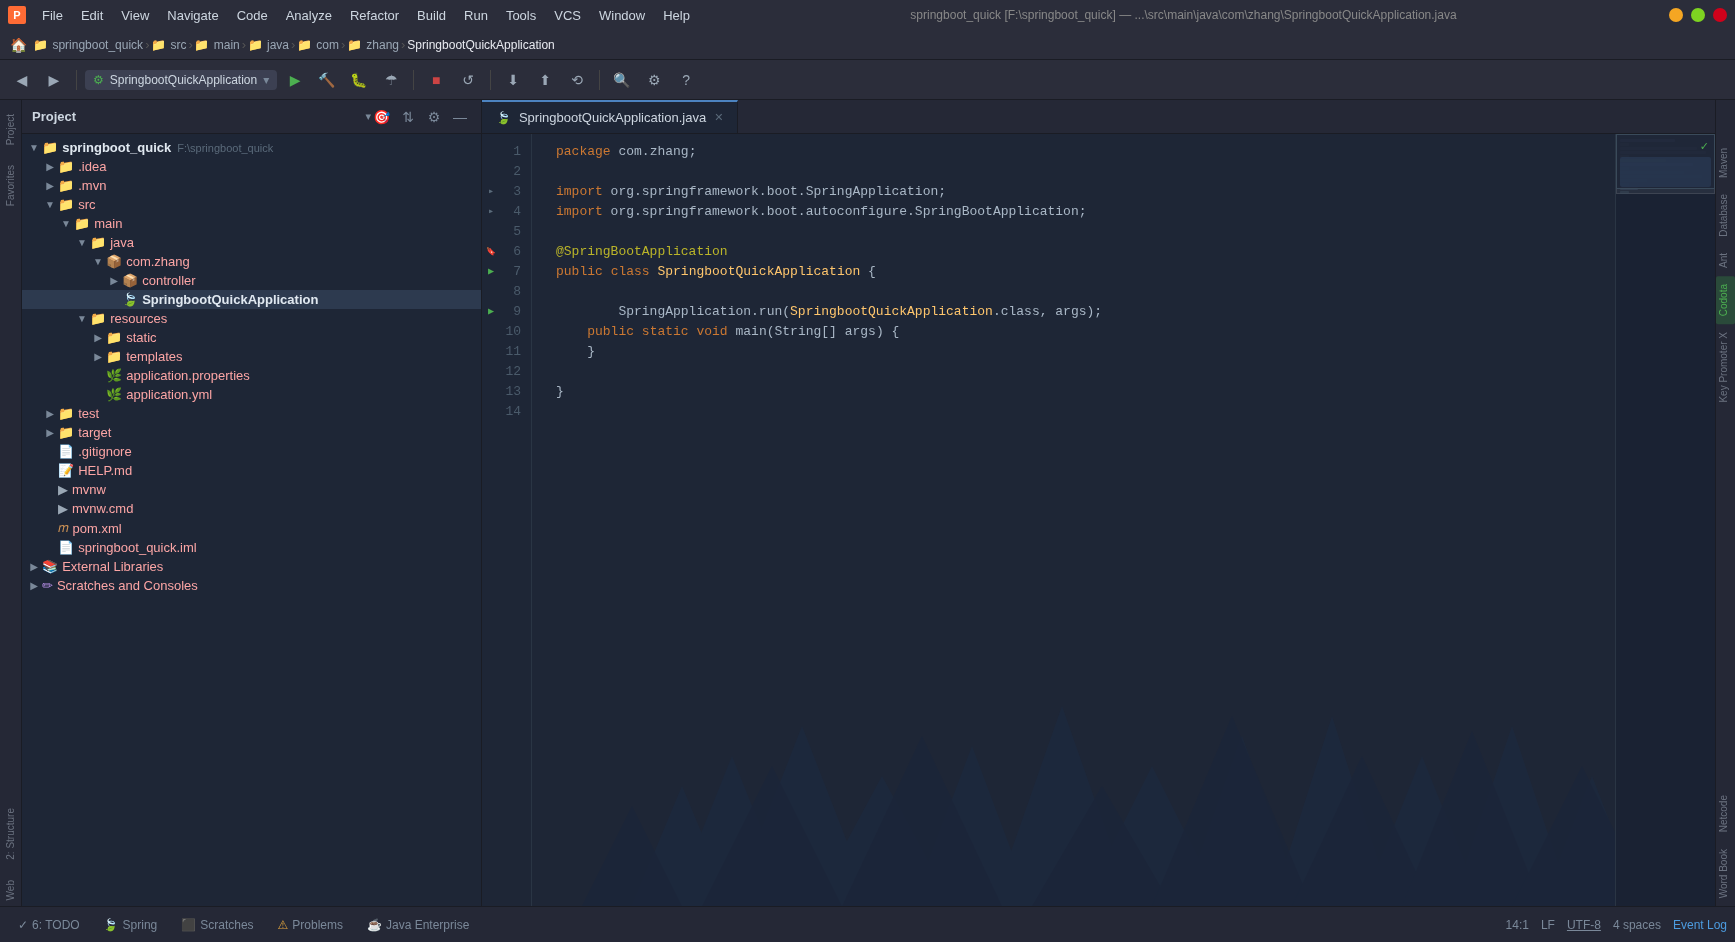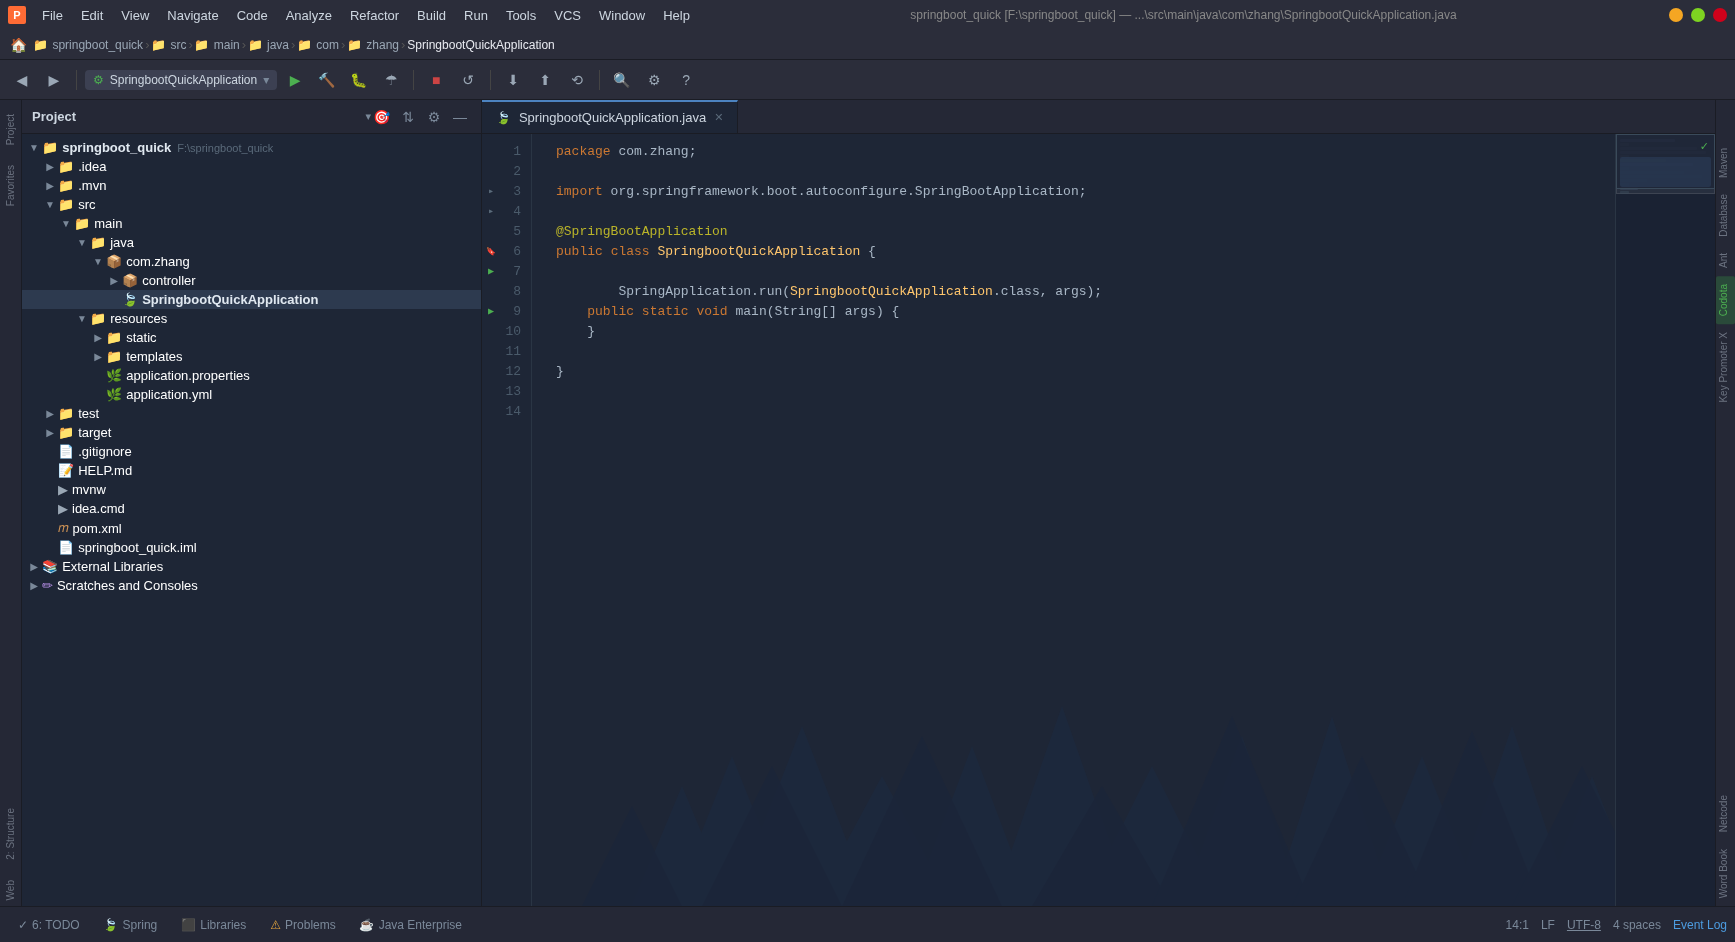--- a/index.html
+++ b/index.html
@@ -180,21 +180,21 @@
       flex-shrink: 0;
       text-align: center;
     }
     .tree-icon {
       margin-right: 4px;
       font-size: 13px;
       flex-shrink: 0;
     }
     .tree-label {
       font-size: 13px;
-      color: #ffffff;
+      color: #fca5a5;
     }
     .tree-label.bold { color: #e0e8f0; font-weight: 600; }
     .tree-label.path { color: #5a6a7a; font-size: 11px; margin-left: 6px; }
 
     
     .icon-folder { color: #6b9fd4; }
     .icon-folder-yellow { color: #e8a83e; }
     .icon-properties { color: #6cad4b; }
     .icon-yaml { color: #6cad4b; }
     .icon-lib { color: #c0a060; }
@@ -618,21 +618,21 @@
         <div class="tree-indent" style="width:20px;"></div>
         <span class="tree-arrow" style="opacity:0;">▶</span>
         <span class="tree-icon" style="color:#9aa7b5;">▶</span>
         <span class="tree-label">mvnw</span>
       </div>
 
       <div class="tree-item">
         <div class="tree-indent" style="width:20px;"></div>
         <span class="tree-arrow" style="opacity:0;">▶</span>
         <span class="tree-icon" style="color:#9aa7b5;">▶</span>
-        <span class="tree-label">idea.cmd</span>
+        <span class="tree-label">mvnw.cmd</span>
       </div>
 
       <div class="tree-item">
         <div class="tree-indent" style="width:20px;"></div>
         <span class="tree-arrow" style="opacity:0;">▶</span>
         <span class="tree-icon" style="color:#cc9155;">𝑚</span>
         <span class="tree-label">pom.xml</span>
       </div>
 
       <div class="tree-item">
@@ -766,20 +766,21 @@
             <polygon points="620,280 700,90 780,280"></polygon>
             <polygon points="760,280 830,130 900,280"></polygon>
             <polygon points="870,280 940,105 1010,280"></polygon>
             <polygon points="980,280 1050,140 1120,280"></polygon>
             <polygon points="1080,280 1150,100 1220,280"></polygon>
           </g>
         </svg>
 
         <span class="code-line"><span class="kw">package</span> <span class="pkg">com.zhang</span>;</span>
         <span class="code-line"> </span>
+        <span class="code-line"><span class="kw">import</span> org.springframework.boot.SpringApplication;</span>
         <span class="code-line"><span class="kw">import</span> org.springframework.boot.autoconfigure.SpringBootApplication;</span>
         <span class="code-line"> </span>
         <span class="code-line"><span class="ann">@SpringBootApplication</span></span>
         <span class="code-line"><span class="kw">public</span> <span class="kw">class</span> <span class="cls">SpringbootQuickApplication</span> {</span>
         <span class="code-line"> </span>
         <span class="code-line">        SpringApplication.run(<span class="cls">SpringbootQuickApplication</span>.class, args);</span>
         <span class="code-line">    <span class="kw">public</span> <span class="kw">static</span> <span class="kw">void</span> main(String[] args) {</span>
         <span class="code-line">    }</span>
         <span class="code-line"> </span>
         <span class="code-line">}</span>
@@ -832,21 +833,21 @@
   <div class="bottom-tab">
     <span>✓</span>
     <span>6: TODO</span>
   </div>
   <div class="bottom-tab">
     <span style="color:#6cad4b;">🍃</span>
     <span>Spring</span>
   </div>
   <div class="bottom-tab">
     <span>⬛</span>
-    <span>Libraries</span>
+    <span>Scratches</span>
   </div>
   <div class="bottom-tab">
     <span style="color:#e8a83e;">⚠</span>
     <span>Problems</span>
   </div>
   <div class="bottom-tab">
     <span style="color:#cc7832;">☕</span>
     <span>Java Enterprise</span>
   </div>
 

